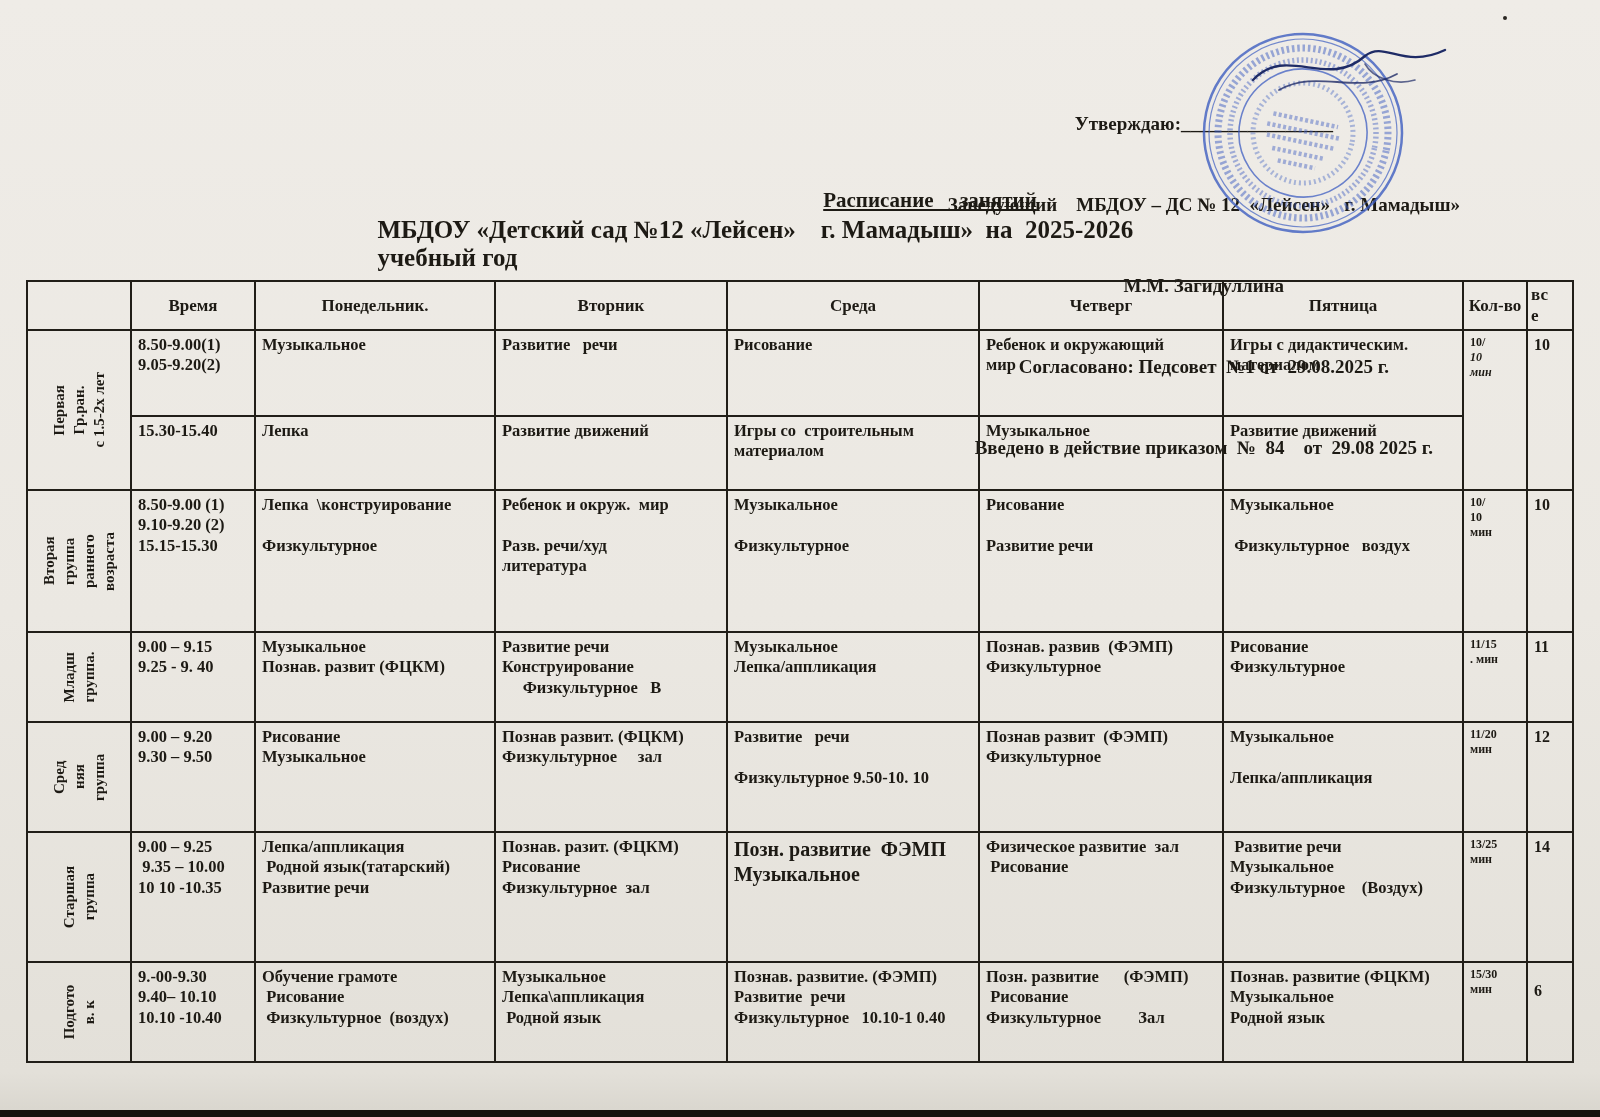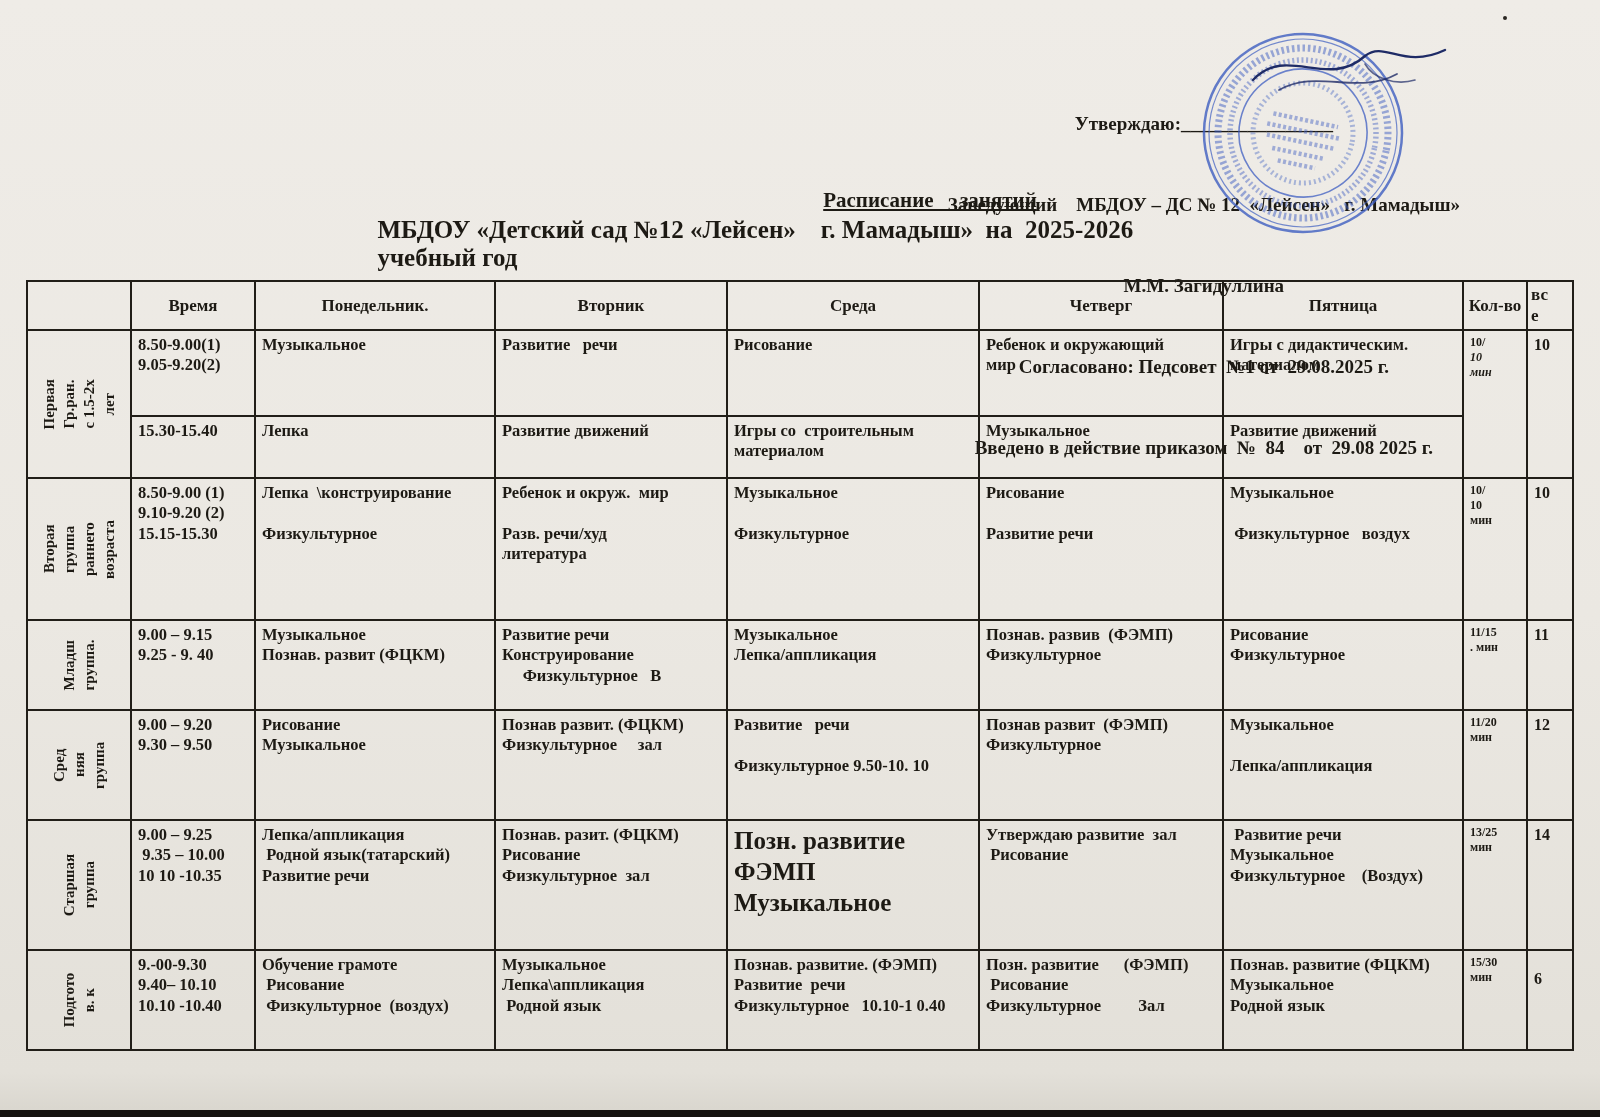--- a/index.html
+++ b/index.html
@@ -50,21 +50,21 @@
   td.total { text-align: left; font-size: 16px; }
   td.gcell { position: relative; padding: 0; }
   td.gcell .vert {
     position: absolute; top: 50%; left: 50%;
     transform: translate(-50%, -50%) rotate(180deg);
     writing-mode: vertical-rl;
     white-space: pre-wrap;
     text-align: center;
     font-size: 15px; font-weight: 700; line-height: 1.35;
   }
-  td.big { font-size: 25px; font-weight: 600; }
+  td.big { font-size: 20px; font-weight: 600; }
   .ital { font-style: italic; }
   .stamp {
     position: absolute; left: 1198px; top: 28px;
     transform: rotate(12deg);
   }
   .sig {
     position: absolute; left: 1245px; top: 38px;
   }
   .dot {
     position: absolute; left: 1503px; top: 16px;
@@ -151,21 +151,21 @@
         <td>Рисование</td>
         <td>Ребенок и окружающий
 мир</td>
         <td>Игры с дидактическим.
 материалом</td>
         <td rowspan="2" class="count"><span>10/</span><span class="ital">
 10
 мин</span></td>
         <td rowspan="2" class="total">10</td>
       </tr>
-      <tr style="height:62px">
+      <tr style="height:74px">
         <td class="time">15.30-15.40</td>
         <td>Лепка</td>
         <td>Развитие движений</td>
         <td>Игры со  строительным
 материалом</td>
         <td>Музыкальное</td>
         <td>Развитие движений</td>
       </tr>
 
       <tr style="height:142px">
@@ -247,21 +247,21 @@
  9.35 – 10.00
 10 10 -10.35</td>
         <td>Лепка/аппликация
  Родной язык(татарский)
 Развитие речи</td>
         <td>Познав. разит. (ФЦКМ)
 Рисование
 Физкультурное  зал</td>
         <td class="big">Позн. развитие  ФЭМП
 Музыкальное</td>
-        <td>Утверждаю развитие  зал
+        <td>Физическое развитие  зал
  Рисование</td>
         <td> Развитие речи
 Музыкальное
 Физкультурное    (Воздух)</td>
         <td class="count">13/25
 мин</td>
         <td class="total">14</td>
       </tr>
 
       <tr style="height:100px">

